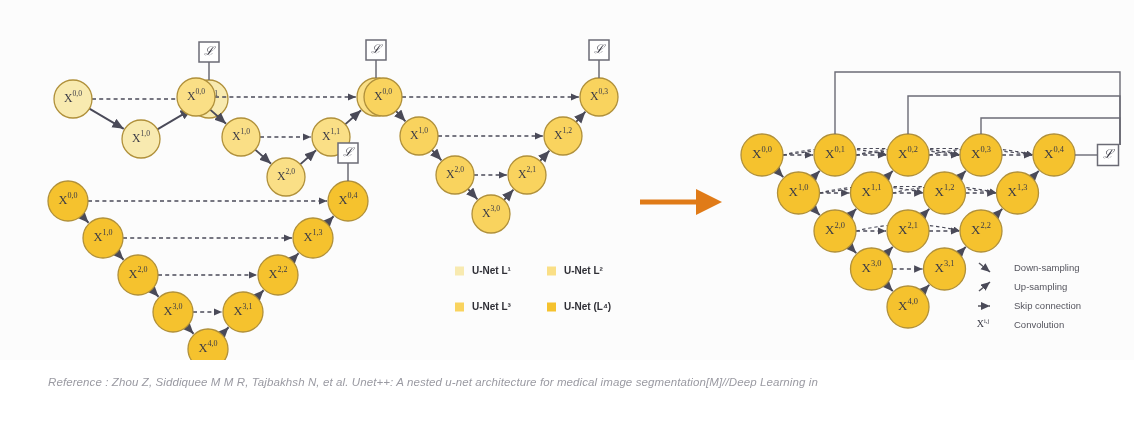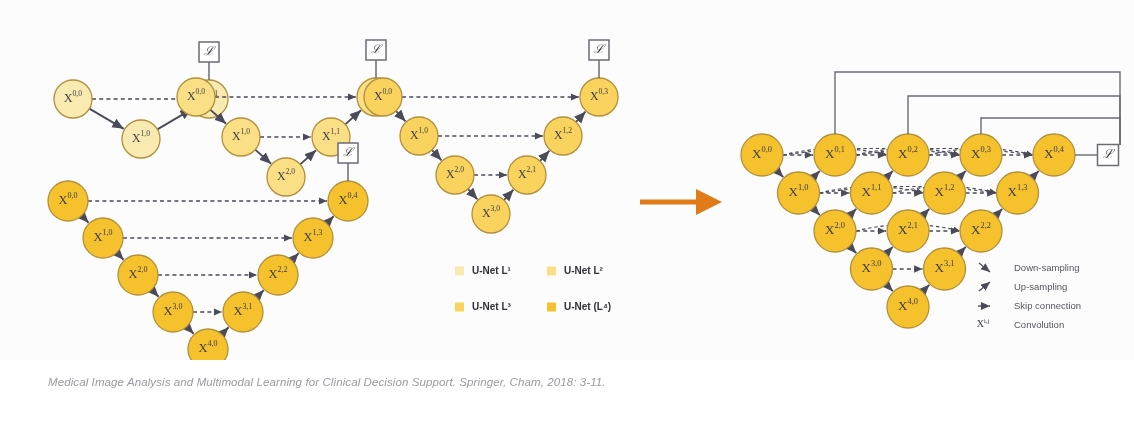--- a/index.html
+++ b/index.html
@@ -274,14 +274,14 @@
         <text x="1014" y="287" class="arrow-legend-text">Up-sampling</text>
         <line x1="978" y1="306" x2="990" y2="306" stroke="#55555e" stroke-width="1.5" stroke-dasharray="3,2.4" marker-end="url(#ah-solid)"></line>
         <text x="1014" y="306" class="arrow-legend-text">Skip connection</text>
         <text x="983" y="325" class="node-label" font-size="10" fill="#55555e">X<tspan baseline-shift="super" font-size="6.5">i,j</tspan></text>
         <text x="1014" y="325" class="arrow-legend-text">Convolution</text>
       </g>
   </svg>
 </div>
 
 <div id="reference-note">
-  <div>Medical Image Analysis and Multimodal Learning for Clinical Decision Support. Springer, Cham, 2018: 3-11.</div>
+  <div>Reference : Zhou Z, Siddiquee M M R, Tajbakhsh N, et al. Unet++: A nested u-net architecture for medical image segmentation[M]//Deep Learning in</div>
 </div>
 
 </body></html>

